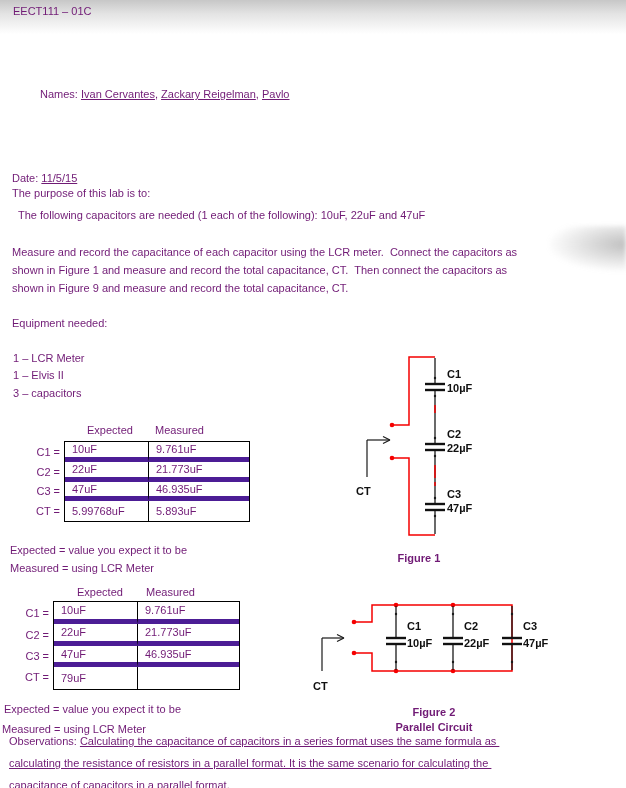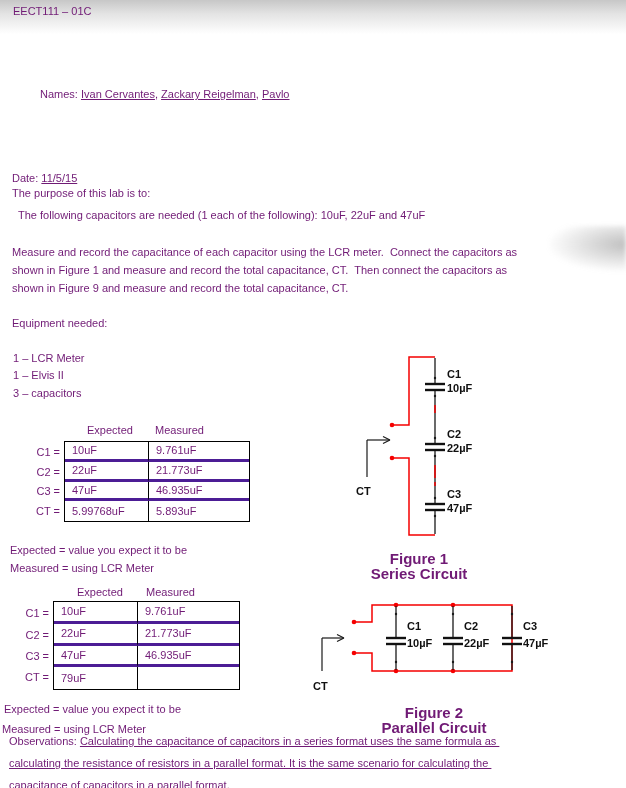--- a/index.html
+++ b/index.html
@@ -2,30 +2,30 @@
 <html><head>
 <meta charset="utf-8">
 <style>
   html,body{margin:0;padding:0;background:#ffffff;}
   #page{
     position:relative;width:626px;height:788px;background:#ffffff;overflow:hidden;
     font-family:"Liberation Sans",sans-serif;color:#701a75;
   }
   .tline{position:absolute;font-size:11px;line-height:13px;white-space:pre;}
   .u{text-decoration:underline;}
-  .cap{position:absolute;width:160px;text-align:center;font-size:15px;font-weight:bold;line-height:15px;white-space:pre;}
+  .cap{position:absolute;width:160px;text-align:center;font-size:11px;font-weight:bold;line-height:15px;white-space:pre;}
   
   #top-scan{position:absolute;left:0;top:0;width:626px;height:34px;
     background:linear-gradient(to bottom,#c7c7c7 0%,#e3e3e3 40%,#ffffff 100%);}
   #right-scan{position:absolute;left:548px;top:226px;width:78px;height:46px;
     background:radial-gradient(ellipse at 100% 40%,rgba(140,140,140,0.55),rgba(140,140,140,0) 72%);
     filter:blur(2px);}
   
   .cap-table{position:absolute;display:grid;border:1.4px solid #000;background:#fff;}
-  .cap-table .cell{border-bottom:3px solid #4c1d95;font-size:11px;padding-left:7px;display:flex;align-items:center;white-space:pre;}
+  .cap-table .cell{border-bottom:5px solid #4c1d95;font-size:11px;padding-left:7px;display:flex;align-items:center;white-space:pre;}
   .cap-table .c1{border-right:1.4px solid #000;}
   .cap-table .lastrow{border-bottom:none;}
   .rowlabel{position:absolute;width:44px;text-align:right;font-size:11px;white-space:pre;}
   svg text{font-family:"Liberation Sans",sans-serif;font-size:11px;font-weight:bold;fill:#101010;}
 </style>
 </head>
 <body>
 
 <div id="page">
 
@@ -132,21 +132,20 @@
     <text x="107" y="28">C1</text>
     <text x="107" y="42">10µF</text>
     <text x="107" y="88">C2</text>
     <text x="107" y="102">22µF</text>
     <text x="107" y="148">C3</text>
     <text x="107" y="162">47µF</text>
     <text x="16" y="145">CT</text>
   </svg>
 
   <div class="cap" style="left:339px;top:551px;">Figure 1</div>
-  <div class="cap" style="left:339px;top:566px;">Series Circuit</div>
 
   <svg style="position:absolute;left:310px;top:598px;" width="250" height="97" viewBox="0 0 250 97">
 
     <polyline points="44,24 62,24 62,7 202,7 202,73 62,73 62,55 44,55" fill="none" stroke="#f50000" stroke-width="1.5"></polyline>
     <circle cx="44" cy="24" r="2.3" fill="#f50000"></circle>
     <circle cx="44" cy="55" r="2.3" fill="#f50000"></circle>
     <circle cx="86" cy="7" r="2.3" fill="#f50000"></circle>
     <circle cx="143" cy="7" r="2.3" fill="#f50000"></circle>
     <circle cx="86" cy="73" r="2.3" fill="#f50000"></circle>
     <circle cx="143" cy="73" r="2.3" fill="#f50000"></circle>

